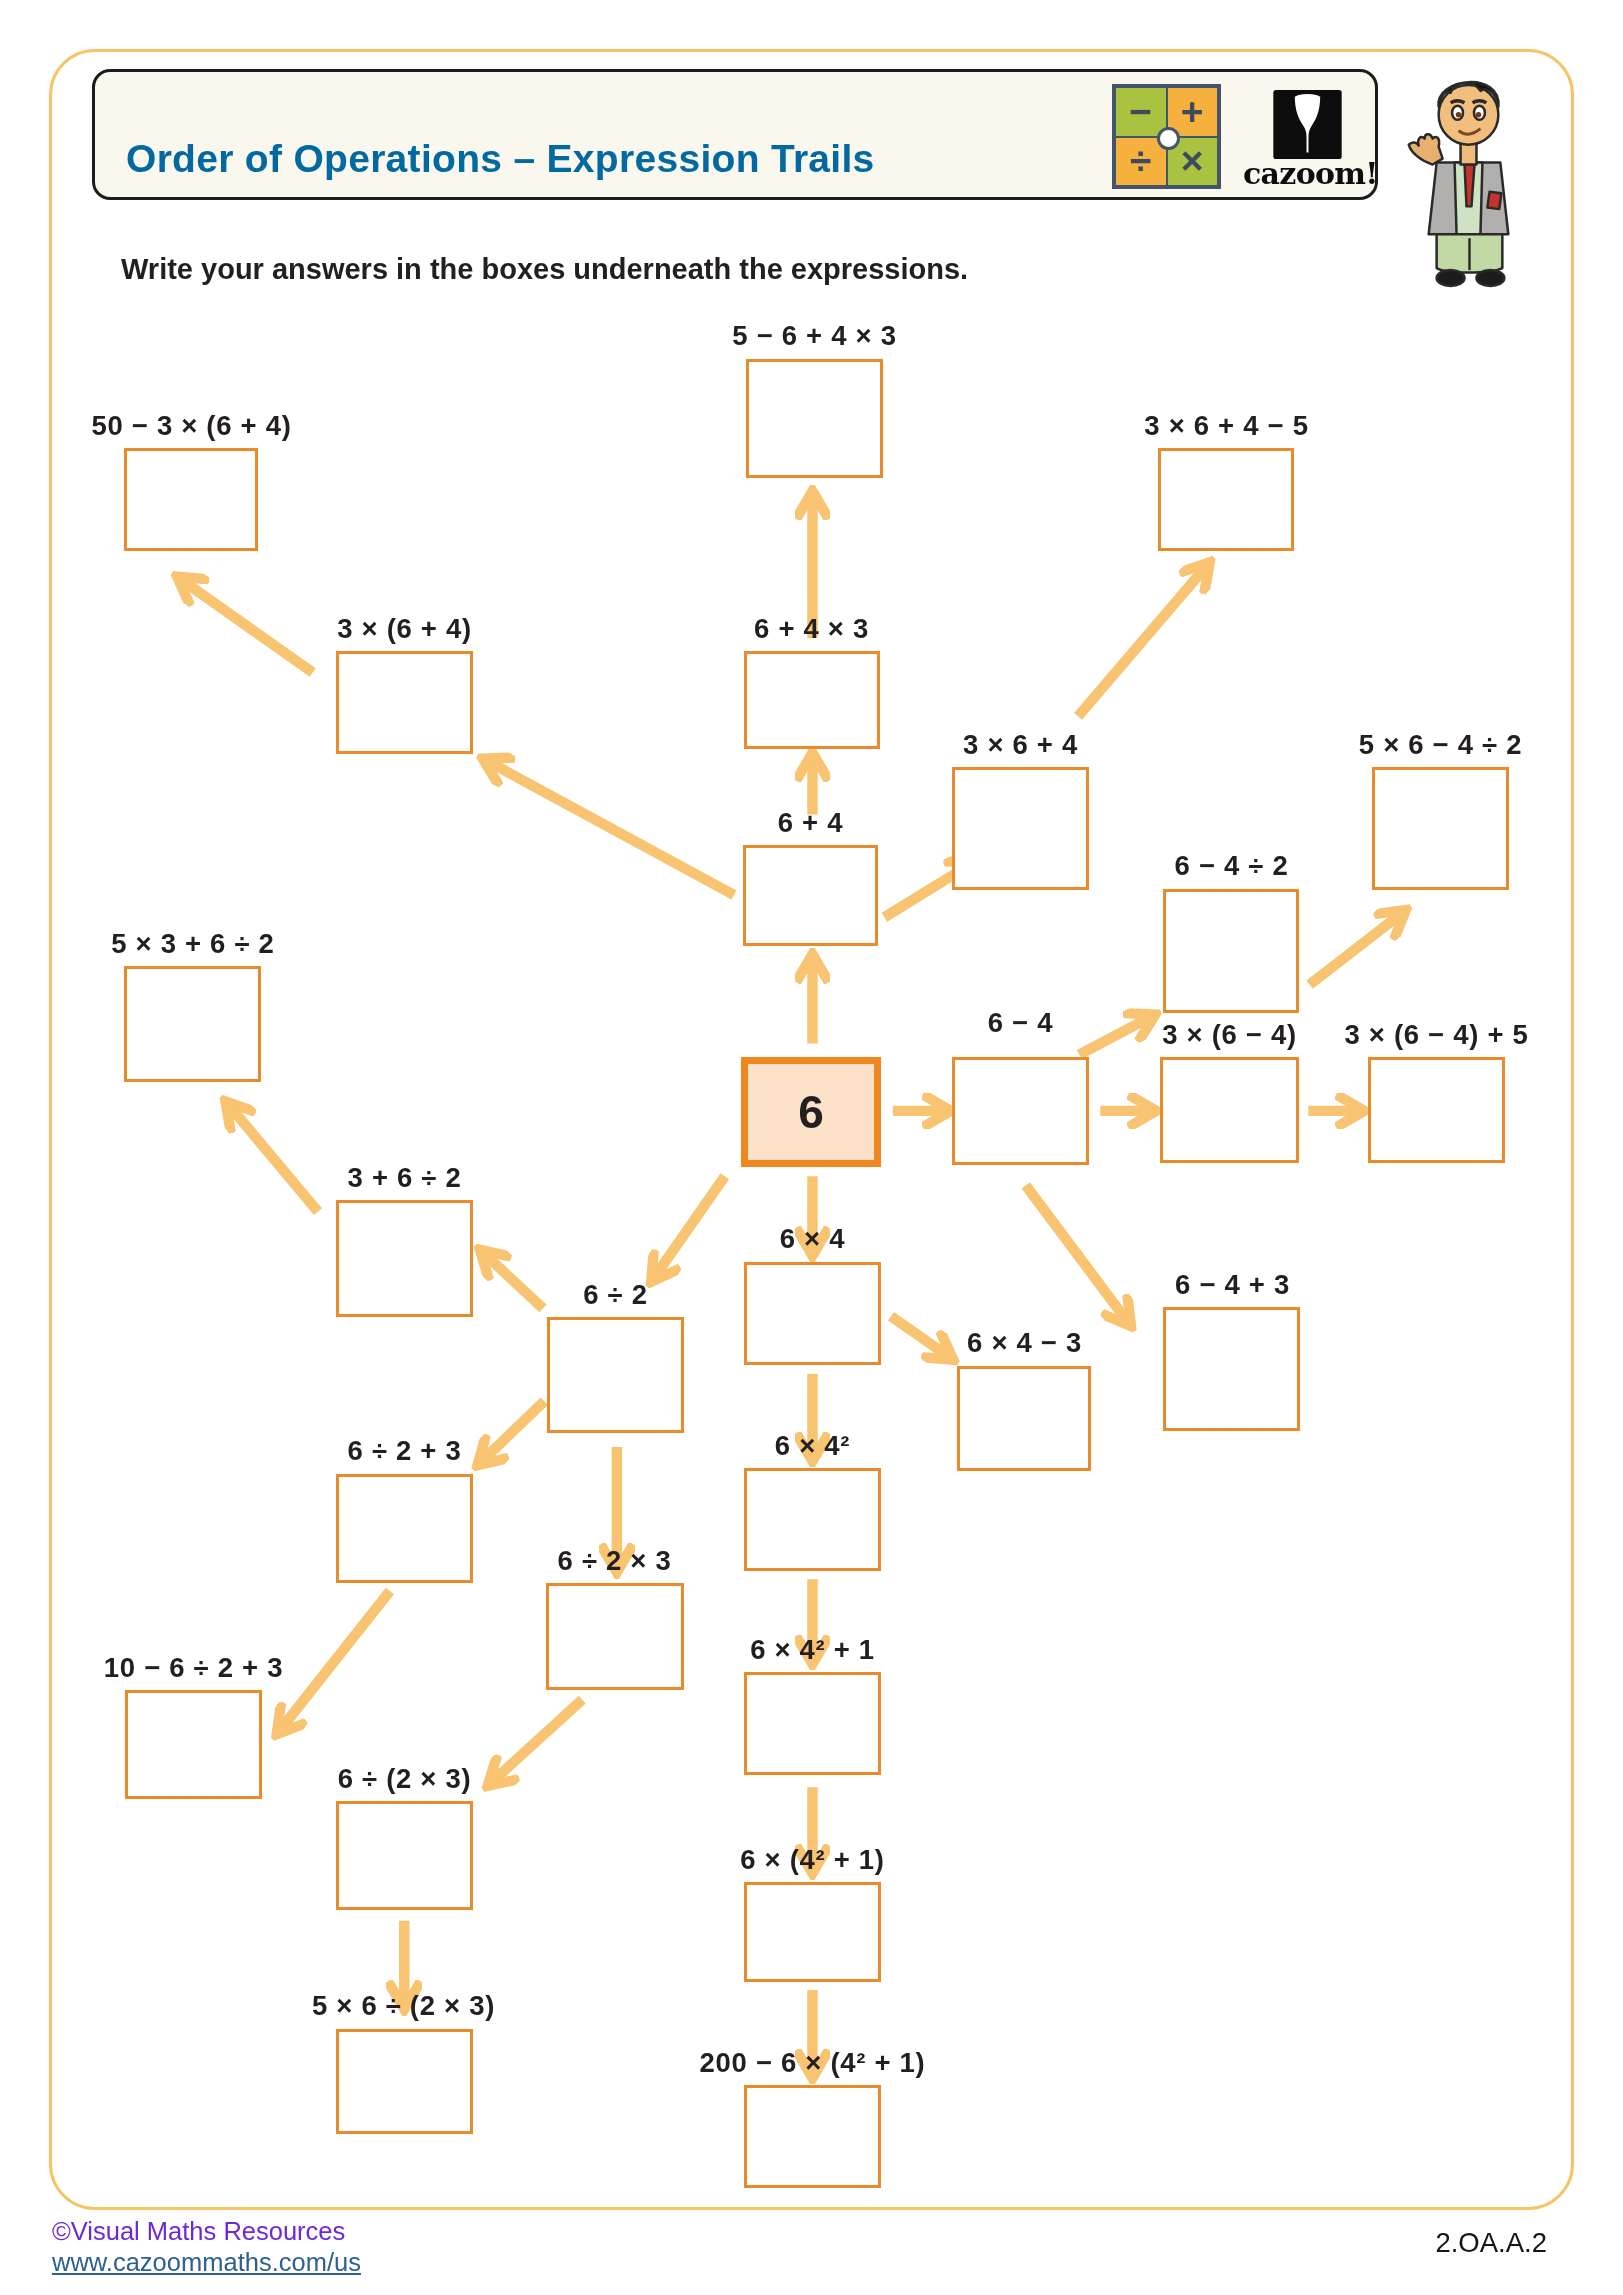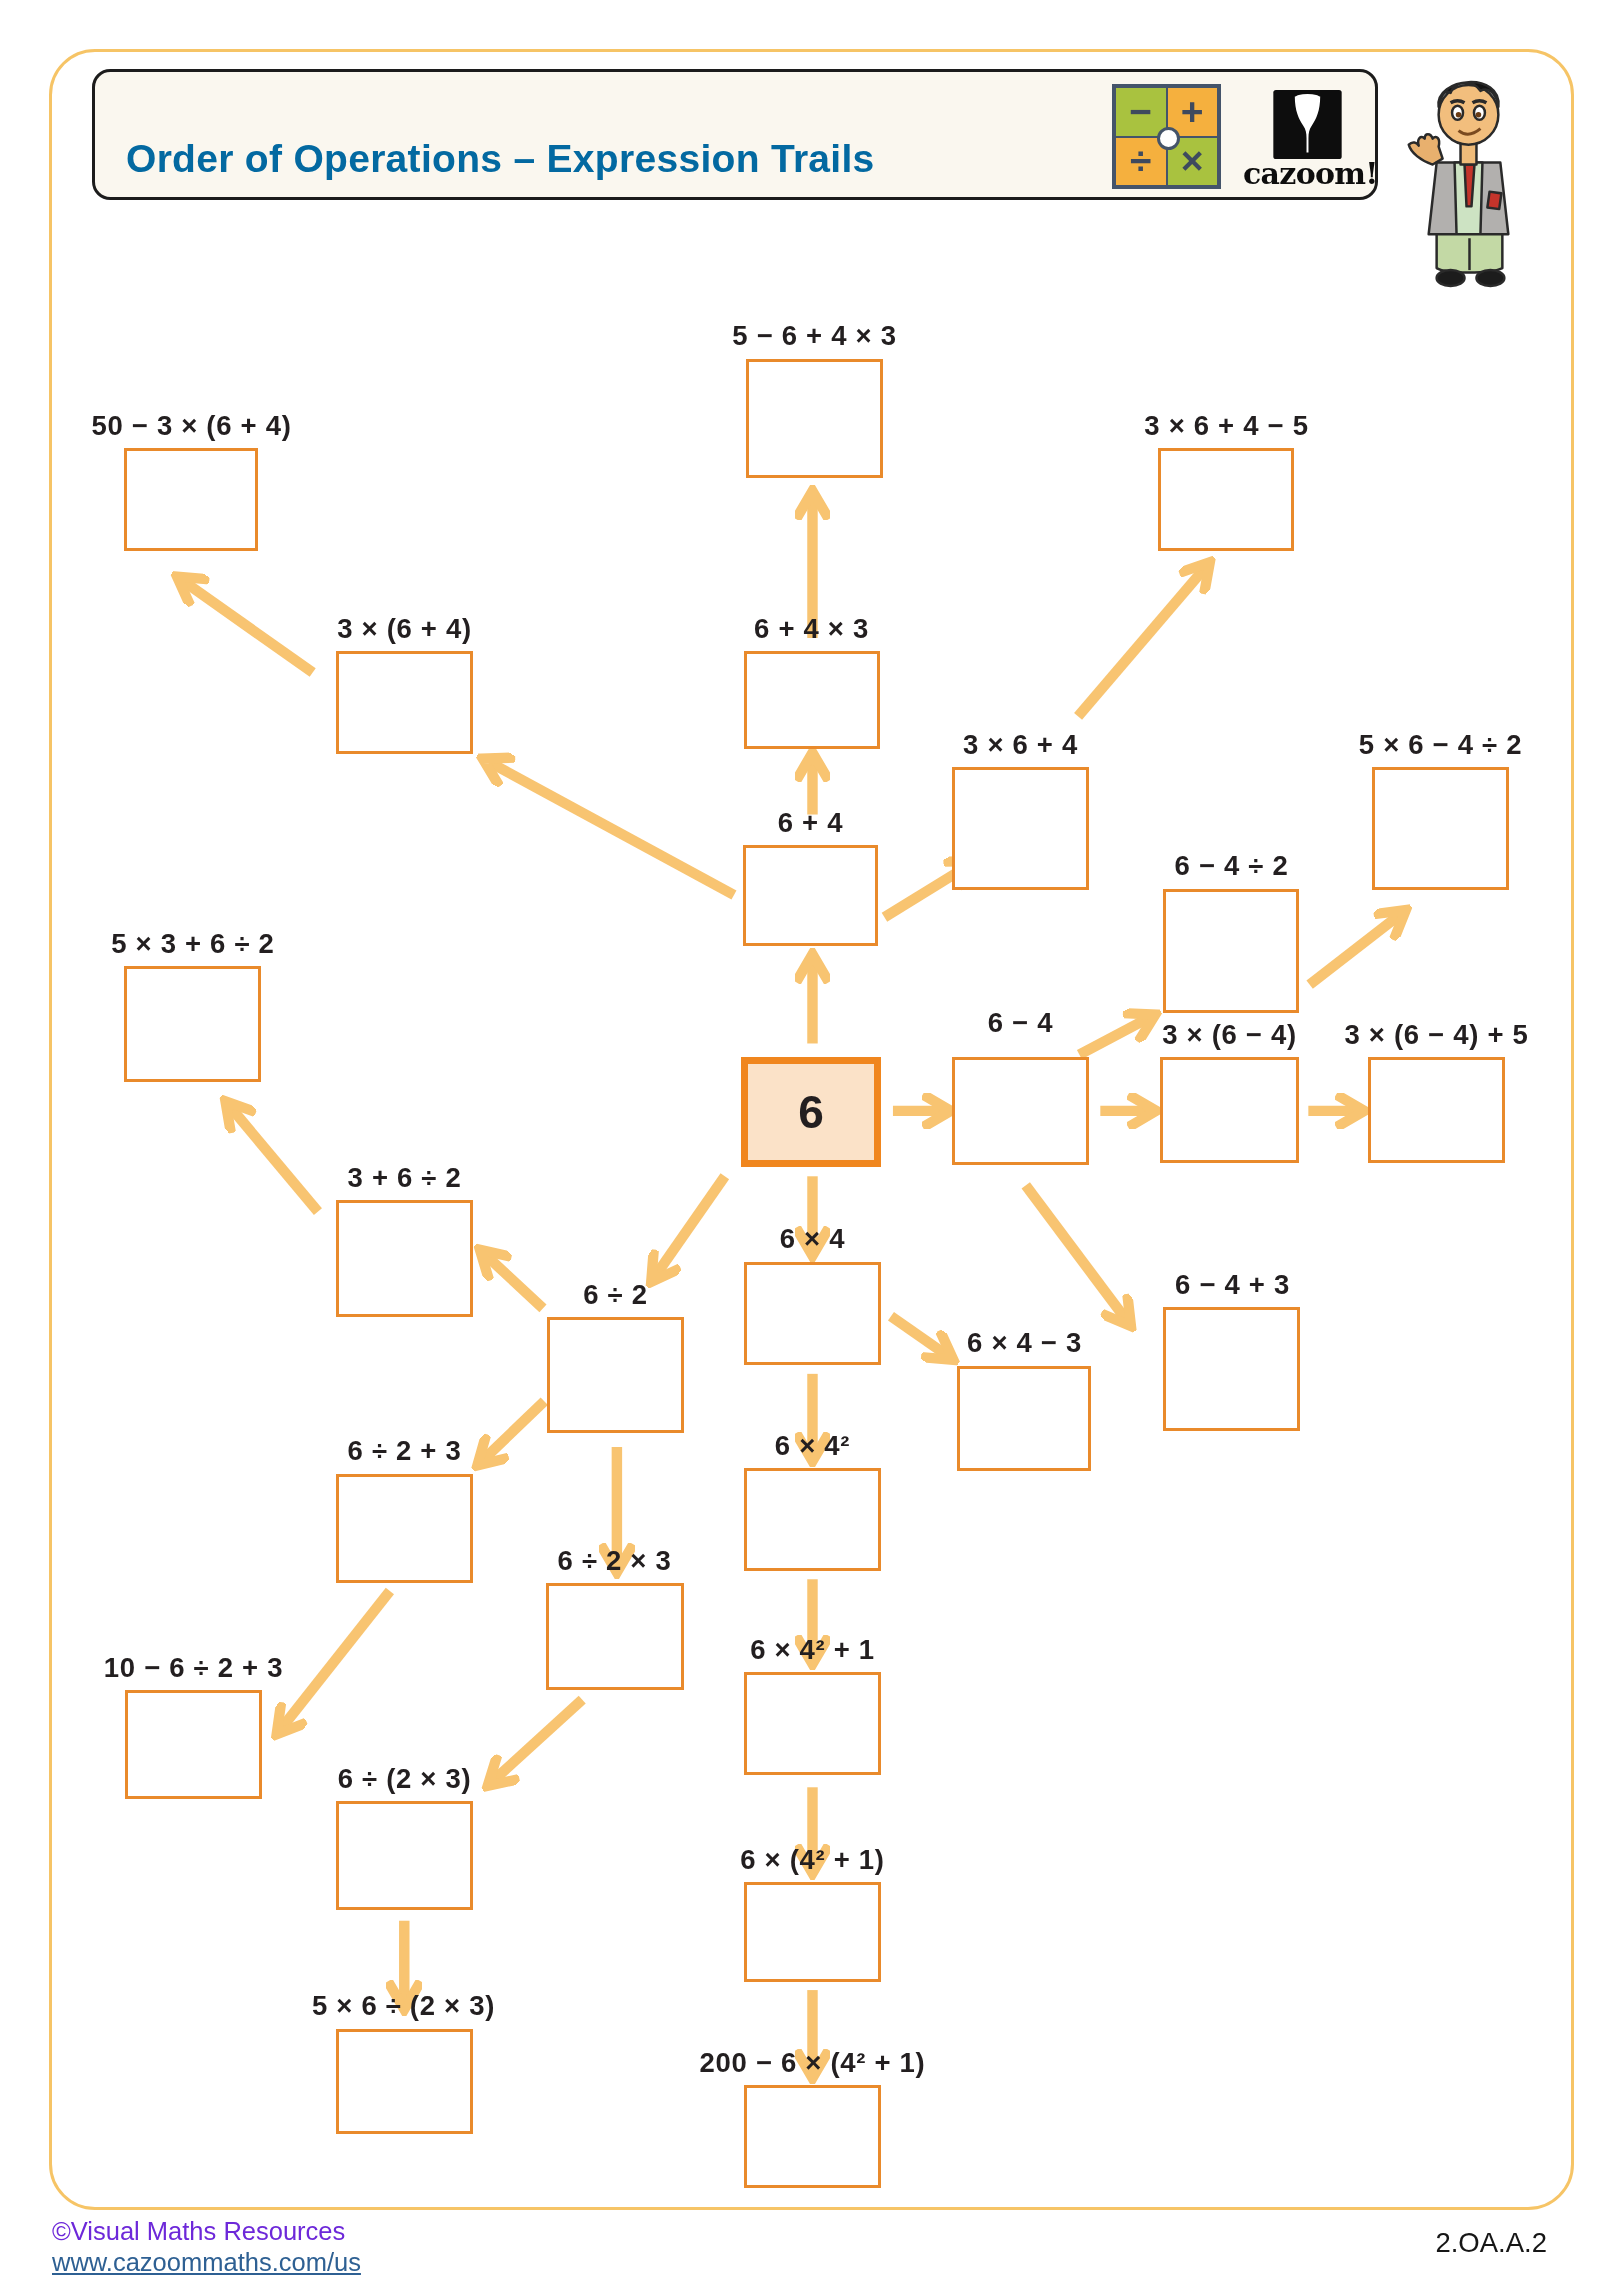--- a/index.html
+++ b/index.html
@@ -89,20 +89,21 @@
       <ellipse cx="55" cy="50" rx="5.5" ry="7" fill="#ffffff"></ellipse>
       <ellipse cx="77" cy="50" rx="5.5" ry="7" fill="#ffffff"></ellipse>
       <circle cx="56" cy="52" r="2.8" fill="#6B3C14" stroke="none"></circle>
       <circle cx="76" cy="52" r="2.8" fill="#6B3C14" stroke="none"></circle>
       <path d="M48,40 Q55,36 62,40" fill="none" stroke-width="3.5"></path>
       <path d="M70,40 Q77,36 84,40" fill="none" stroke-width="3.5"></path>
       <path d="M56,68 Q66,76 78,66" fill="none" stroke="#7A4A1F" stroke-width="3"></path>
     </g>
   </svg>
 
+  <div class="instr l2">Write your answers in the boxes underneath the expressions.</div>
 
   <svg id="arrow-layer" width="1623" height="2295" viewBox="0 0 2481 3508">
     <defs>
       <marker id="arrowhead" viewBox="0 0 3.1 3.1" refX="1.9" refY="1.55" markerWidth="3.4" markerHeight="3.4" orient="auto" markerUnits="strokeWidth">
         <path d="M0.5,0.35 L2.55,1.55 L0.5,2.75" fill="none" stroke="#F8C471" stroke-width="0.9" stroke-linecap="square"></path>
       </marker>
     </defs>
   <line x1="1242" y1="975" x2="1242" y2="762" stroke="#F8C471" stroke-width="16" marker-end="url(#arrowhead)"></line>
       <line x1="1242" y1="1245" x2="1242" y2="1162" stroke="#F8C471" stroke-width="16" marker-end="url(#arrowhead)"></line>
       <line x1="1242" y1="1595" x2="1242" y2="1470" stroke="#F8C471" stroke-width="16" marker-end="url(#arrowhead)"></line>

